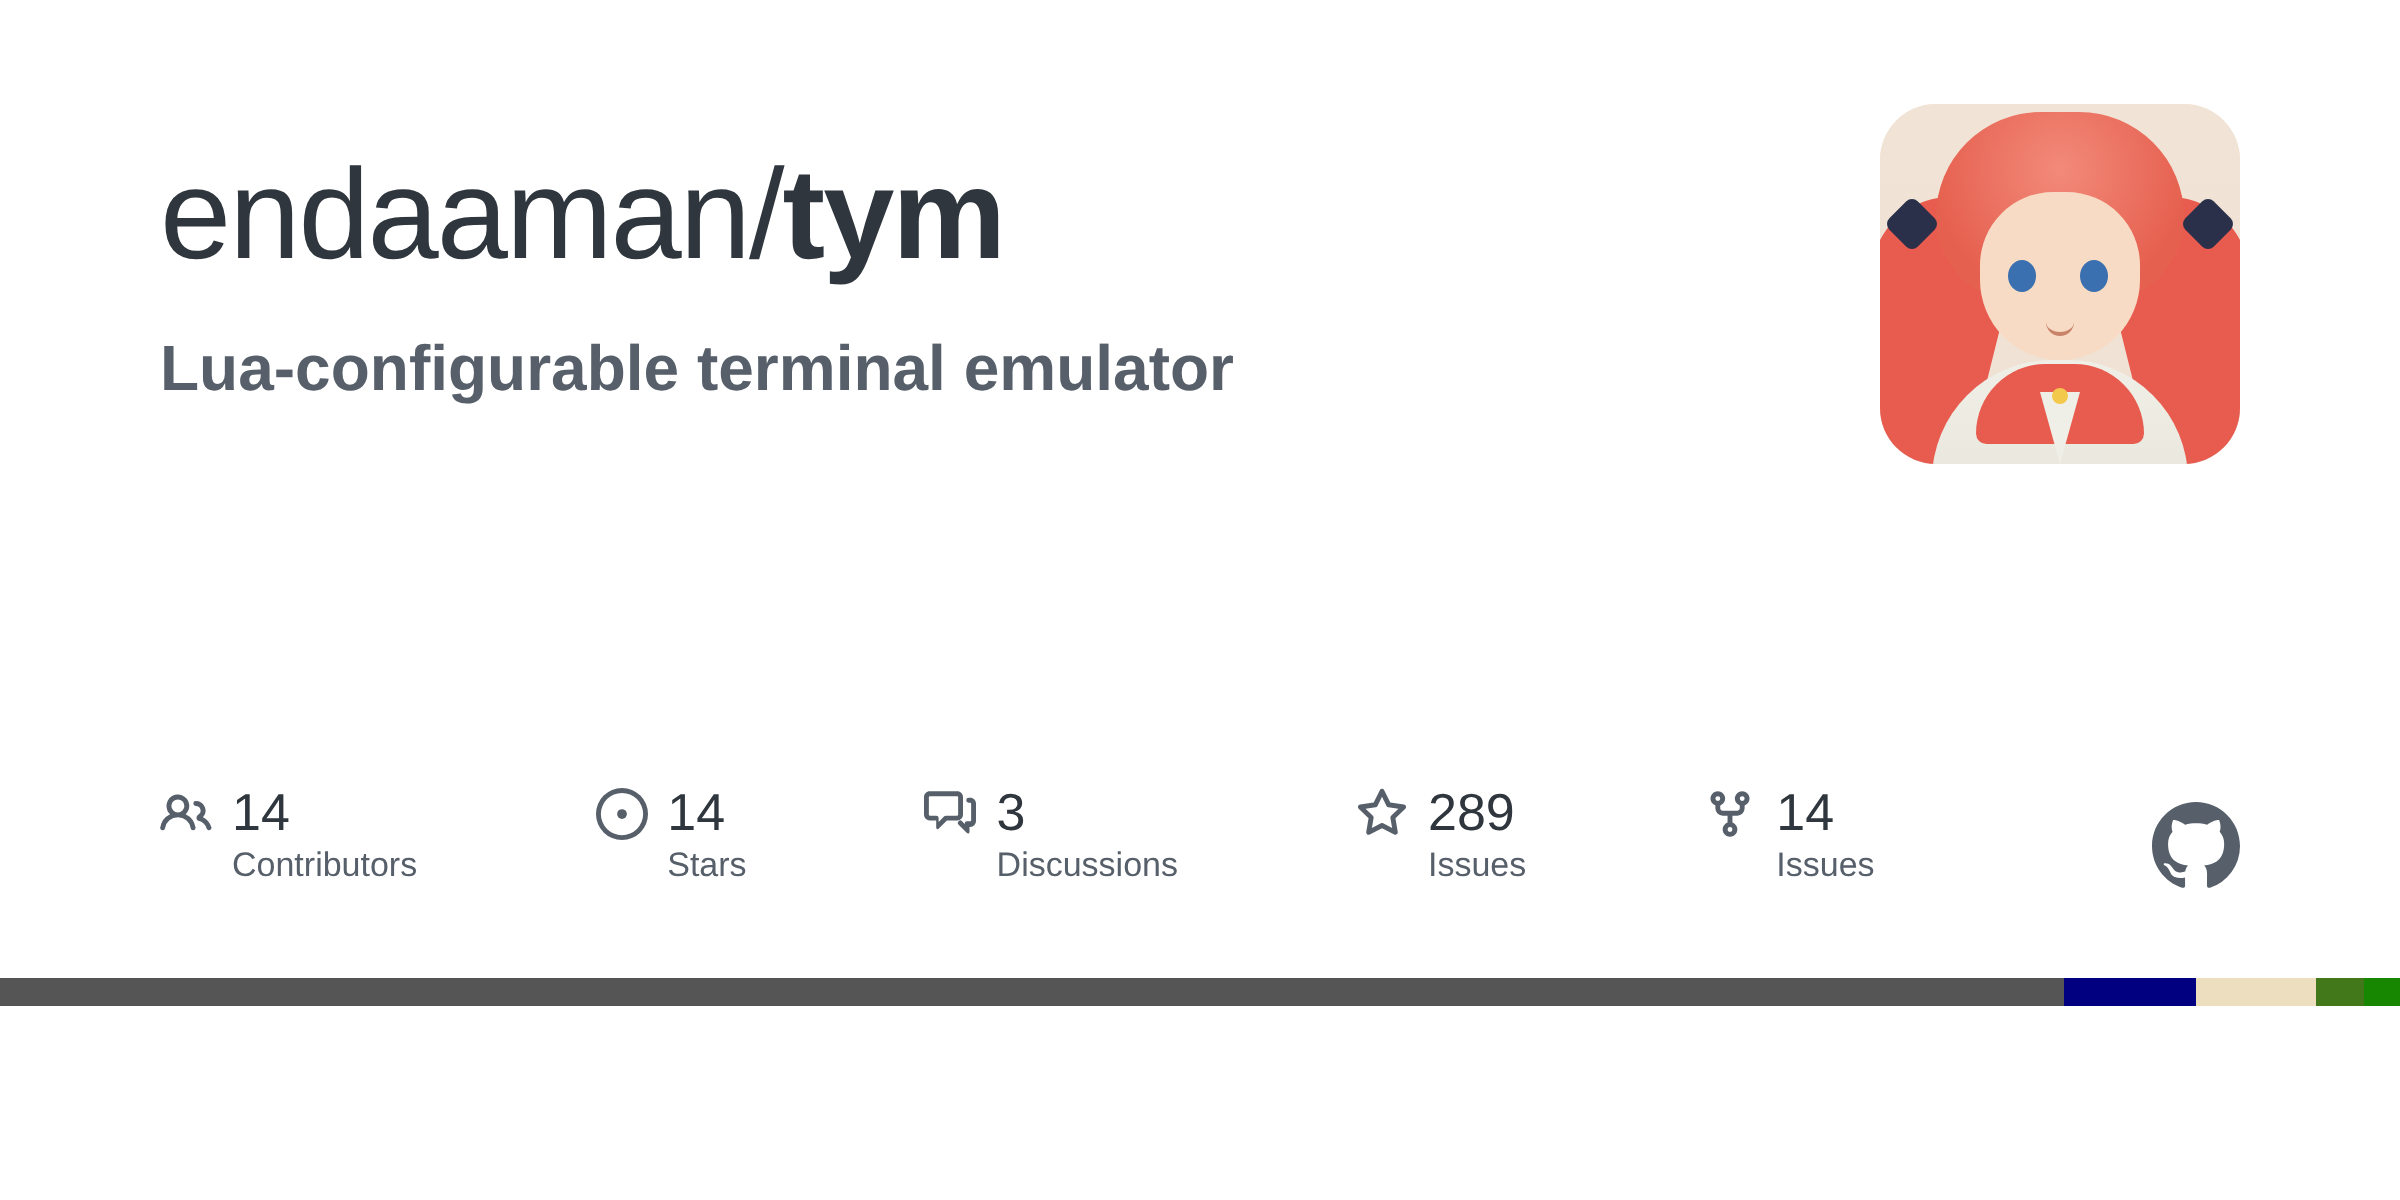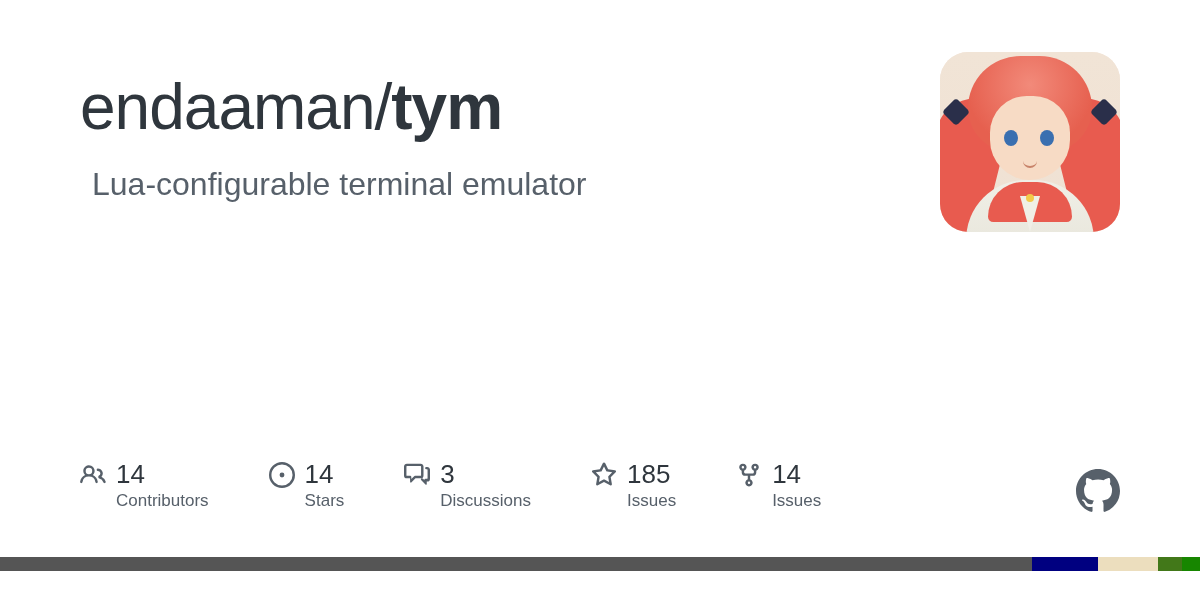--- a/index.html
+++ b/index.html
@@ -1,20 +1,20 @@
 <!DOCTYPE html>
 <html><head>
 <meta charset="utf-8">
 <style>
   * { margin: 0; padding: 0; box-sizing: border-box; }
   html, body { width: 1200px; height: 600px; background: #ffffff; font-family: -apple-system, BlinkMacSystemFont, "Segoe UI", Helvetica, Arial, sans-serif; overflow: hidden; }
   .card {
     position: relative;
     width: 1200px;
-    height: 571px;
+    height: 503px;
     padding: 72px 80px 0 80px;
   }
   .title-row {
     display: flex;
     justify-content: space-between;
     align-items: flex-start;
   }
   .title-block { flex: 1; }
   .repo-title {
     font-size: 64px;
@@ -23,42 +23,41 @@
     color: #2f363d;
     font-weight: 400;
   }
   .repo-title .owner { font-weight: 400; }
   .repo-title .slash { font-weight: 400; }
   .repo-title .name { font-weight: 700; }
   .description {
     margin-top: 24px;
     font-size: 32px;
     color: #57606a;
-    font-weight: 400;
-    margin-left: 12px;
+    font-weight: 700;
   }
   .avatar {
     width: 180px;
     height: 180px;
     border-radius: 28px;
     background: #f5e7dc;
     flex-shrink: 0;
     position: relative;
     overflow: hidden;
     margin-left: 40px;
     margin-top: -20px;
   }
   .stats-row {
     position: absolute;
     left: 80px;
     right: 80px;
     bottom: 60px;
     display: flex;
     align-items: center;
-    gap: 60px;
+    gap: 89px;
   }
   .stat {
     display: flex;
     align-items: flex-start;
     gap: 10px;
     color: #57606a;
   }
   .stat-icon {
     width: 26px;
     height: 26px;
@@ -181,21 +180,21 @@
       </span>
     </div>
 
     <div class="stat">
       <span class="stat-icon">
         <svg viewBox="0 0 16 16">
             <path d="M8 .25a.75.75 0 0 1 .673.418l1.882 3.815 4.21.612a.75.75 0 0 1 .416 1.279l-3.046 2.97.719 4.192a.751.751 0 0 1-1.088.791L8 12.347l-3.766 1.98a.75.75 0 0 1-1.088-.79l.72-4.194L.818 6.374a.75.75 0 0 1 .416-1.28l4.21-.611L7.327.668A.75.75 0 0 1 8 .25Zm0 2.445L6.615 5.5a.75.75 0 0 1-.564.41l-3.097.45 2.24 2.184a.75.75 0 0 1 .216.664l-.528 3.084 2.769-1.456a.75.75 0 0 1 .698 0l2.77 1.456-.53-3.084a.75.75 0 0 1 .216-.664l2.24-2.183-3.096-.45a.75.75 0 0 1-.564-.41L8 2.694Z"></path>
           </svg>
       </span>
       <span class="stat-text">
-        <span class="stat-count">185</span>
+        <span class="stat-count">289</span>
         <span class="stat-label">Issues</span>
       </span>
     </div>
 
     <div class="stat">
       <span class="stat-icon">
         <svg viewBox="0 0 16 16">
             <path d="M5 5.372v.878c0 .414.336.75.75.75h4.5a.75.75 0 0 0 .75-.75v-.878a2.25 2.25 0 1 1 1.5 0v.878a2.25 2.25 0 0 1-2.25 2.25h-1.5v2.128a2.251 2.251 0 1 1-1.5 0V8.5h-1.5A2.25 2.25 0 0 1 3.5 6.25v-.878a2.25 2.25 0 1 1 1.5 0ZM5 3.25a.75.75 0 1 0-1.5 0 .75.75 0 0 0 1.5 0Zm6.75.75a.75.75 0 1 0 0-1.5.75.75 0 0 0 0 1.5Zm-3 8.75a.75.75 0 1 0-1.5 0 .75.75 0 0 0 1.5 0Z"></path>
           </svg>
       </span>

